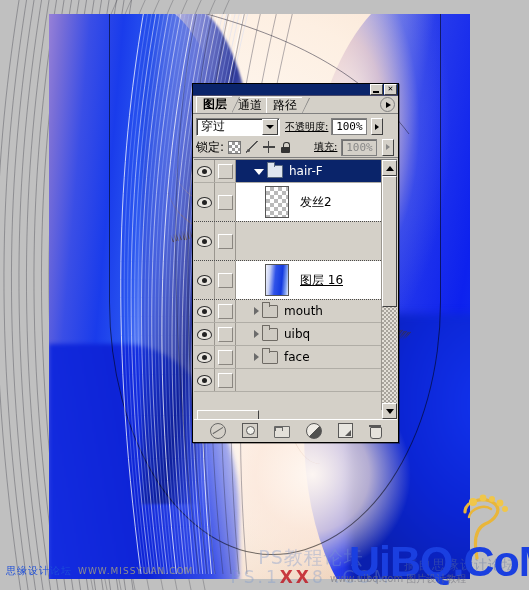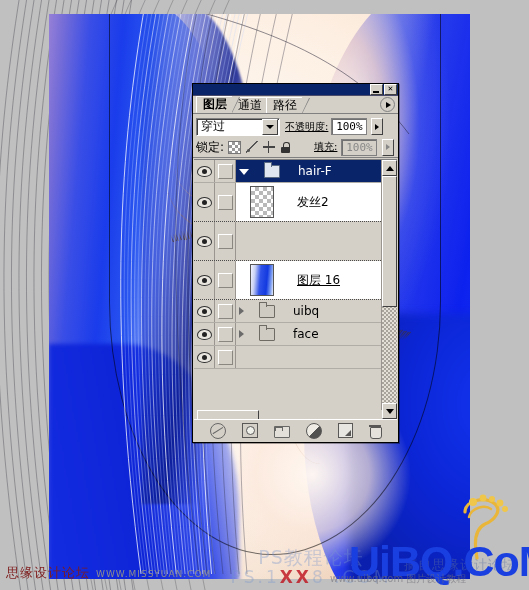--- a/index.html
+++ b/index.html
@@ -265,21 +265,21 @@
   }
   .eye::before{
     content:"";position:absolute;inset:0;border:1.2px solid #333;
     border-radius:50%/60% 60% 45% 45%;background:#e9e6e0;
   }
   .eye::after{
     content:"";position:absolute;left:5px;top:3px;width:5px;height:5px;
     border-radius:50%;background:#222;
   }
   .name-cell{
-    flex:1;height:100%;display:flex;align-items:center;gap:15px;padding-left:0;
+    flex:1;height:100%;display:flex;align-items:center;gap:3px;padding-left:15px;
     background:#d4d0c8;min-width:0;
   }
   .name-cell.white{background:#fff;}
   .lrow.selected .name-cell{background:#0a246a;color:#fff;}
   .tri{
     width:0;height:0;margin-left:3px;
     border-left:5px solid #6b6b6b;border-top:4px solid transparent;border-bottom:4px solid transparent;
   }
   .tri.open{
     border-left:5px solid transparent;border-right:5px solid transparent;
@@ -365,21 +365,21 @@
   .bic-new::after{content:"";position:absolute;right:1px;bottom:1px;width:6px;height:6px;background:#444;clip-path:polygon(100% 0,100% 100%,0 100%);}
   .bic-trash{width:12px;height:13px;position:relative;}
   .bic-trash::before{content:"";position:absolute;left:1px;top:3px;width:10px;height:10px;border:1.3px solid #444;border-radius:1px 1px 3px 3px;background:#e8e6df;}
   .bic-trash::after{content:"";position:absolute;left:0px;top:1px;width:12px;height:1.6px;background:#444;}
 
   
   .wm-left{
     position:absolute;left:6px;top:564px;display:flex;align-items:baseline;gap:6px;
     color:#8d8d8d;white-space:nowrap;
   }
-  .wm-left .cn{font-size:13px;font-family:"DejaVu Sans",sans-serif;color:#7f1d1d;letter-spacing:1px;}
+  .wm-left .cn{font-size:10px;font-family:"DejaVu Sans",sans-serif;color:#1d4ed8;letter-spacing:1px;}
   .wm-left .en{font-size:9px;font-family:"DejaVu Sans",sans-serif;color:#8e8e8e;letter-spacing:1px;}
   .wm-center{
     position:absolute;left:196px;top:548px;width:230px;text-align:center;
     pointer-events:none;
   }
   .wm-center .l1{
     font-size:19px;font-family:"DejaVu Sans",sans-serif;color:rgba(120,150,205,.38);
     letter-spacing:1px;line-height:19px;
   }
   .wm-center .l2{
@@ -678,20 +678,33 @@
           <div class="lrow">
             <div class="eye-cell">
               <div class="eye"></div>
             </div>
             <div class="link-cell">
               <div class="cellbox"></div>
             </div>
             <div class="name-cell">
               <div class="tri"></div>
               <div class="folder"></div>
+              <div class="lname" style="margin-left: 3px;">mouth</div>
+            </div>
+          </div>
+          <div class="lrow">
+            <div class="eye-cell">
+              <div class="eye"></div>
+            </div>
+            <div class="link-cell">
+              <div class="cellbox"></div>
+            </div>
+            <div class="name-cell">
+              <div class="tri"></div>
+              <div class="folder"></div>
               <div class="lname" style="margin-left: 3px;">uibq</div>
             </div>
           </div>
           <div class="lrow">
             <div class="eye-cell">
               <div class="eye"></div>
             </div>
             <div class="link-cell">
               <div class="cellbox"></div>
             </div>

